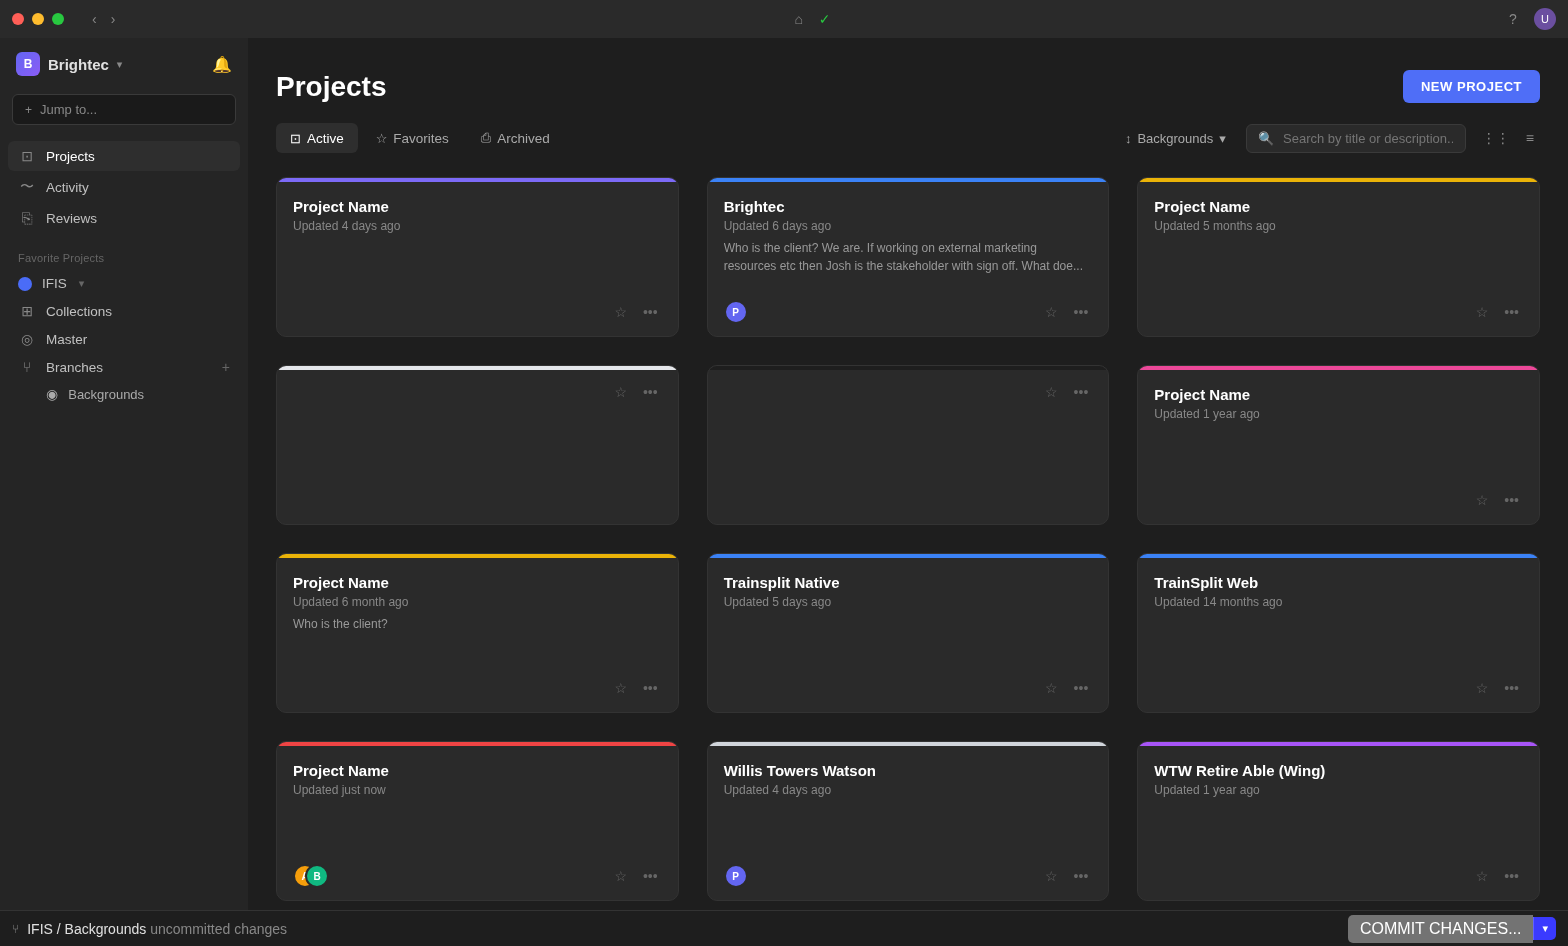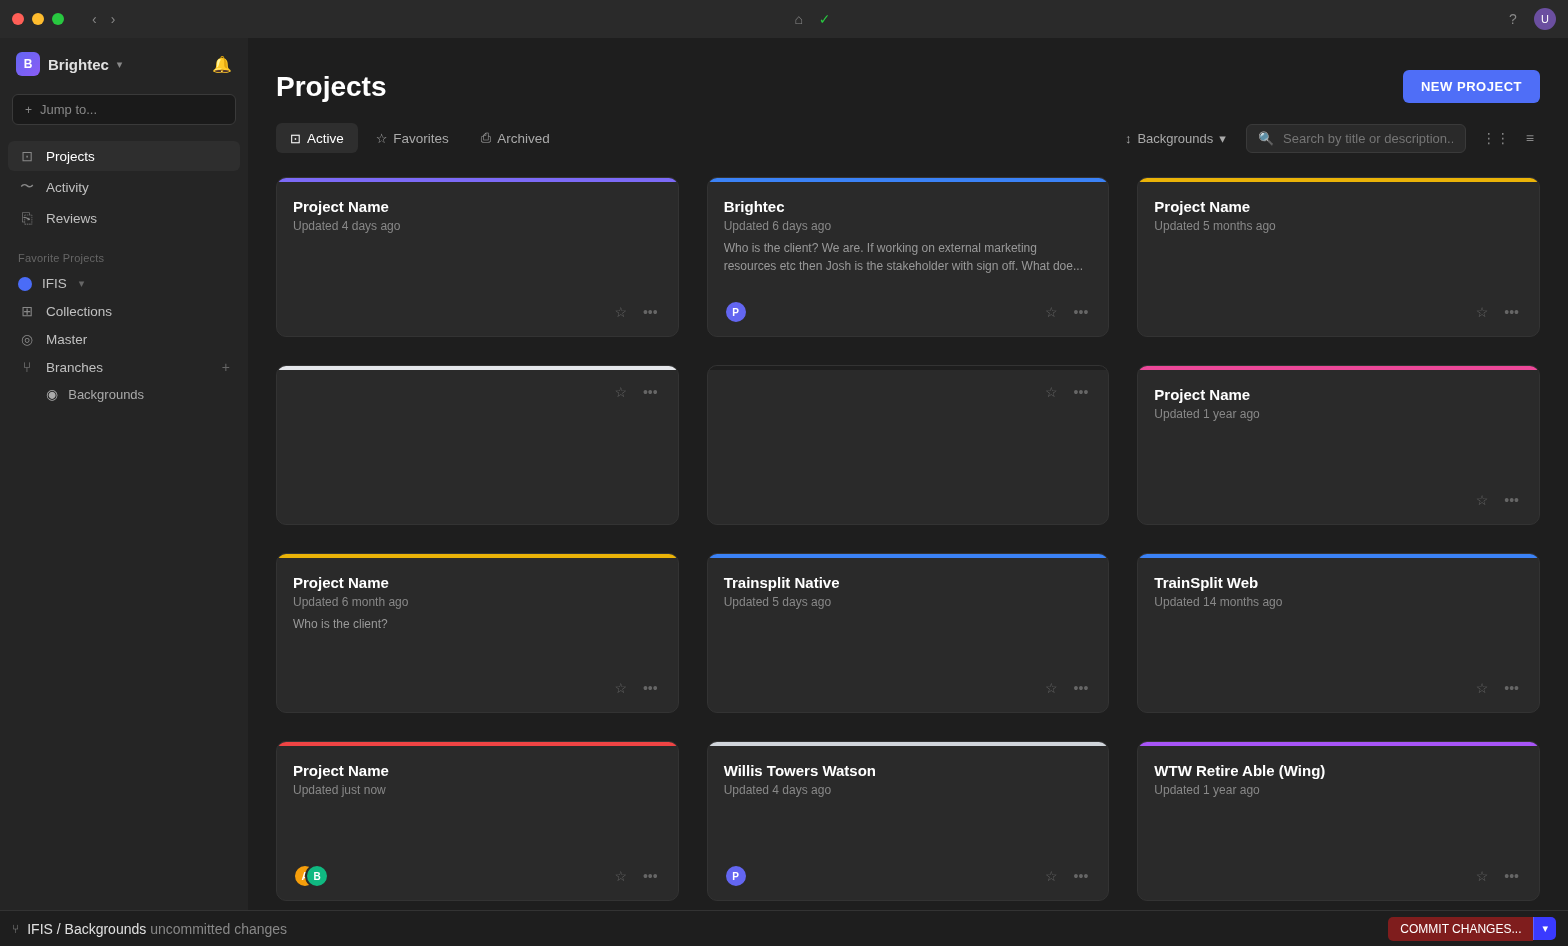--- a/index.html
+++ b/index.html
@@ -210,26 +210,26 @@
       flex-shrink: 0;
     }
     .bottom-branch-icon { font-size: 12px; color: #888; }
     .bottom-text {
       font-size: 14px;
       color: #aaa;
     }
     .bottom-text span { color: #e0e0e0; }
     .bottom-text .uncommitted { color: #888; }
     .commit-btn {
-      background: #7f1d1d;
+      background: #737373;
       color: white;
       border: none;
       border-radius: 5px 0 0 5px;
       padding: 5px 12px;
-      font-size: 12px;
+      font-size: 16px;
       cursor: pointer;
       font-weight: 500;
       text-align: right;
     }
     .commit-dropdown {
       background: #3a3aff;
       color: white;
       border: none;
       border-left: 1px solid rgba(255,255,255,0.2);
       border-radius: 0 5px 5px 0;

